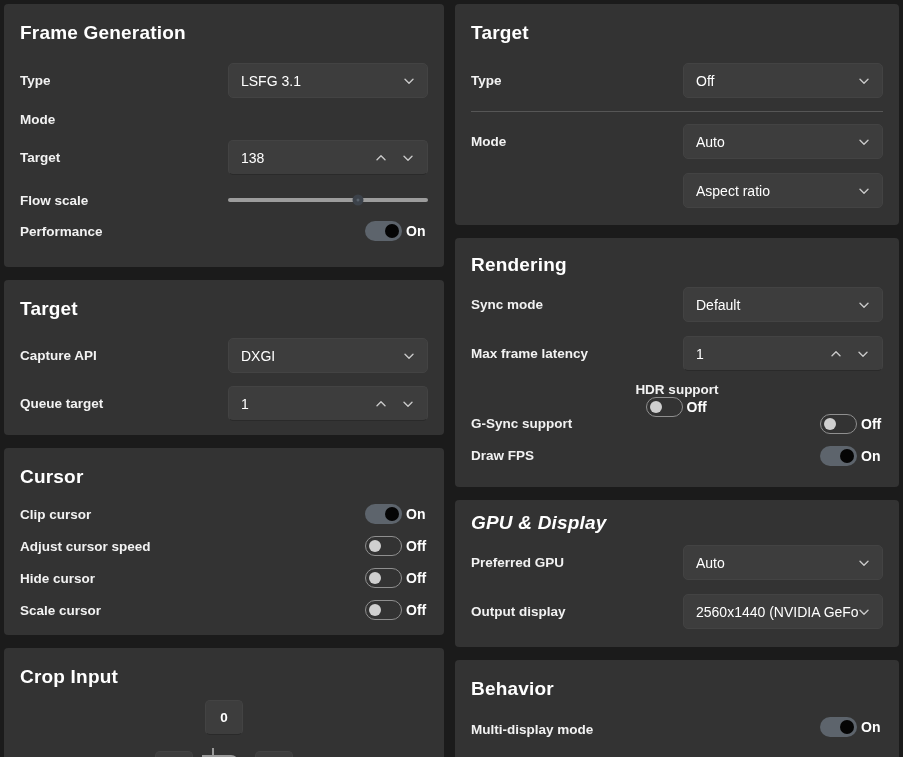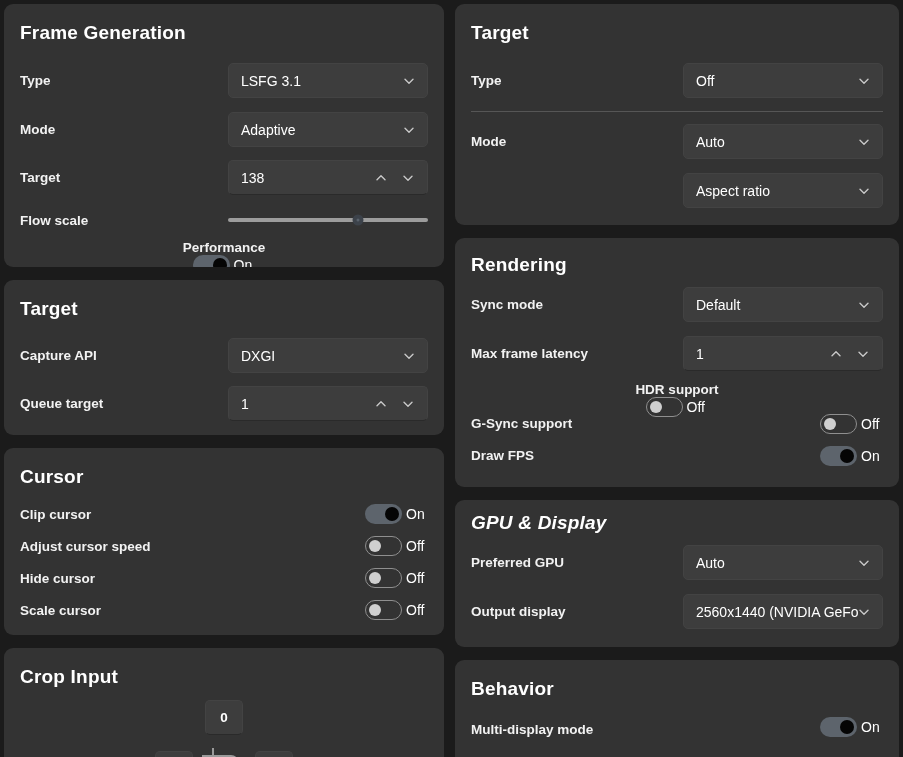--- a/index.html
+++ b/index.html
@@ -8,21 +8,21 @@
     background:#1b1b1b;
     font-family:"Liberation Sans","DejaVu Sans",sans-serif;
     color:#ffffff;
     padding:4px;
   }
   .columns { display:grid; grid-template-columns:440px 444px; gap:11px; }
   .col { display:flex; flex-direction:column; gap:13px; }
 
   .panel {
     background:#333333;
-    border-radius:9px;
+    border-radius:4px;
     padding:0 16px;
     overflow:hidden;
   }
   .panel-title {
     padding-top:15px;
     font-size:19px;
     font-weight:bold;
     line-height:27px;
     letter-spacing:0.2px;
     color:#ffffff;
@@ -47,21 +47,21 @@
   .dd-value {
     flex:1; padding-left:12px;
     white-space:nowrap; overflow:hidden;
     text-align:left;
   }
   .chev { flex:0 0 auto; margin-right:12px; display:flex; align-items:center; }
   .numberbox .chev { margin-right:0; }
   .numberbox .steppers { display:flex; gap:15px; margin-right:13px; }
 
   
-  .toggle-group { display:flex; align-items:center; gap:4px; }
+  .toggle-group { display:flex; align-items:center; gap:4px;font-weight:bold; }
   .toggle { position:relative; width:37px; height:20px; border-radius:10px; }
   .toggle .knob { position:absolute; border-radius:50%; }
   .toggle.on  { background:#5d646c; }
   .toggle.on .knob  { width:14px; height:14px; top:3px; right:3px; background:#050505; }
   .toggle.off { background:transparent; border:1px solid #8f8f8f; }
   .toggle.off .knob { width:12px; height:12px; top:3px; left:3px; background:#cfcfcf; }
   .state-label { font-size:14px; color:#ffffff; min-width:22px; }
 
   
   .slider { position:relative; width:200px; height:24px; display:flex; align-items:center; }
@@ -86,21 +86,21 @@
   }
   .crop-mid-row { display:flex; justify-content:center; align-items:flex-start; gap:9px; margin-top:13px; }
   .crop-mid-row .crop-box { margin-top:3px; }
   .crop-icon-wrap { width:44px; height:44px; }
 
   
   .fg .row-1 { margin-top:17px; }
   .fg .row-2 { margin-top:14px; }
   .fg .row-3 { margin-top:13px; }
   .fg .row-4 { margin-top:13px; height:24px; }
-  .fg .row-5 { margin-top:8px;  height:22px;flex-direction:column; }
+  .fg .row-5 { margin-top:8px;  height:22px; }
   .capture .row-1 { margin-top:16px; }
   .capture .row-2 { margin-top:13px; }
   .cursor .row-1 { margin-top:13px; height:22px; }
   .cursor .row-t { margin-top:10px; height:22px; }
   .crop .crop-center { margin-top:10px; }
   .scaling .row-1 { margin-top:17px; }
   .scaling .row-2 { margin-top:12px; }
   .scaling .row-3 { margin-top:14px; }
   .rendering .row-1 { margin-top:9px; }
   .rendering .row-2 { margin-top:14px;align-items:center; }
@@ -129,28 +129,20 @@
           <span class="dd-value">LSFG 3.1</span>
           <span class="chev icon-chev-down">
   <svg width="12" height="12" viewBox="0 0 12 12">
                 <path d="M2 4.2 L6 8.2 L10 4.2" fill="none" stroke="#c9c9c9" stroke-width="1.4" stroke-linecap="round" stroke-linejoin="round"></path>
               </svg>
 </span>
         </div>
       </div>
       <div class="row row-2">
         <span class="label">Mode</span>
-        <div class="dropdown">
-          <span class="dd-value">Adaptive</span>
-          <span class="chev icon-chev-down">
-  <svg width="12" height="12" viewBox="0 0 12 12">
-                <path d="M2 4.2 L6 8.2 L10 4.2" fill="none" stroke="#c9c9c9" stroke-width="1.4" stroke-linecap="round" stroke-linejoin="round"></path>
-              </svg>
-</span>
-        </div>
       </div>
       <div class="row row-3">
         <span class="label">Target</span>
         <div class="numberbox">
           <span class="dd-value">138</span>
           <span class="steppers">
             <span class="chev icon-chev-up">
   <svg width="12" height="12" viewBox="0 0 12 12">
                   <path d="M2 7.8 L6 3.8 L10 7.8" fill="none" stroke="#c9c9c9" stroke-width="1.4" stroke-linecap="round" stroke-linejoin="round"></path>
                 </svg>

